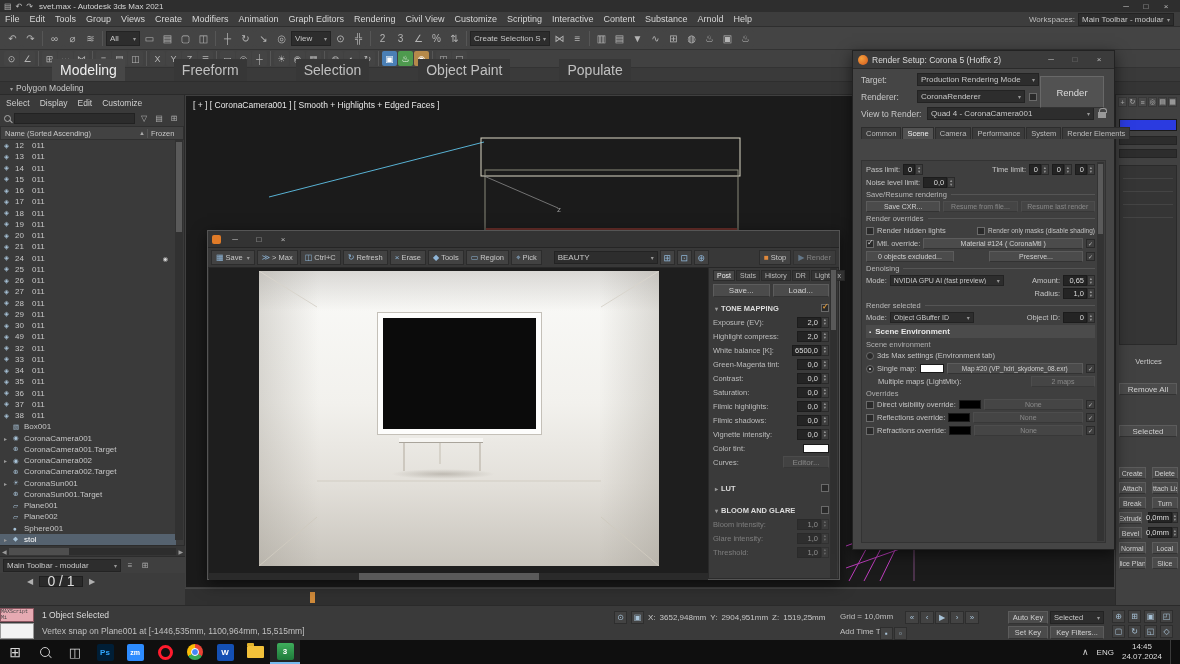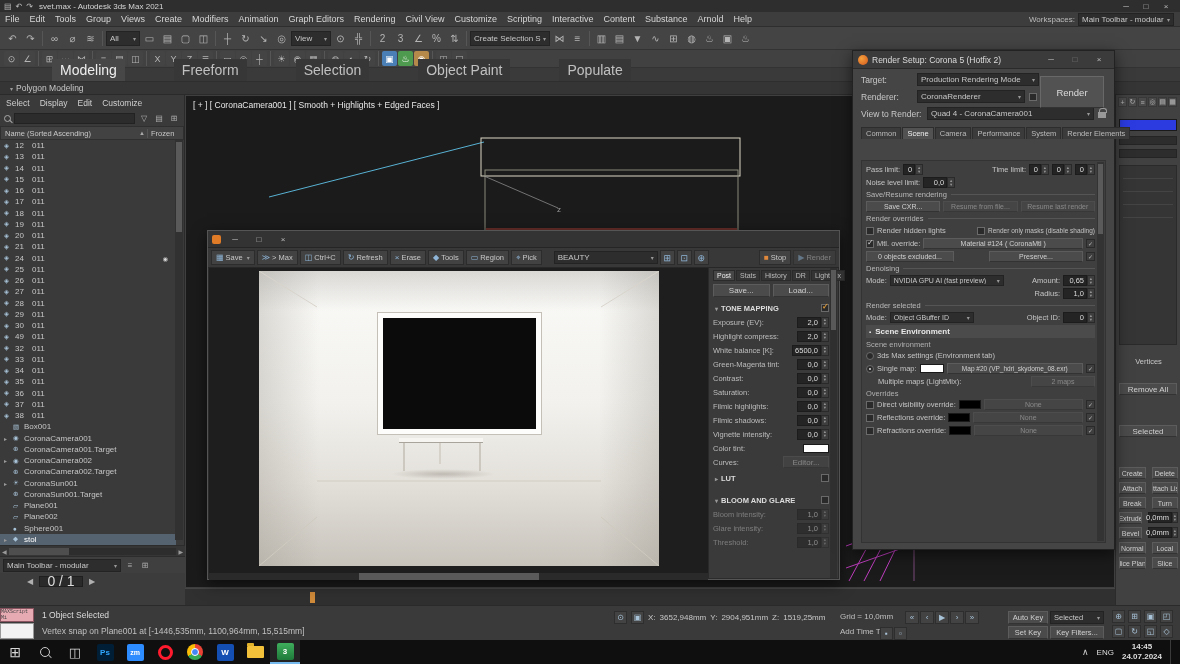--- a/index.html
+++ b/index.html
@@ -173,21 +173,21 @@
 .tb-app.on{background:#232323;border-bottom:2px solid #76b9ed;}
 .tb-app .glyph{color:#d8d8d8;}
 .appbox{width:17px;height:17px;border-radius:2px;font-size:8px;font-weight:bold;display:flex;align-items:center;justify-content:center;}
 .opera{width:15px;height:15px;border-radius:50%;border:3px solid #ff1b2d;}
 .chrome{width:16px;height:16px;border-radius:50%;background:conic-gradient(#ea4335 0 120deg,#34a853 120deg 240deg,#fbbc05 240deg 360deg);position:relative;}
 .chrome::after{content:"";position:absolute;inset:4px;background:#4285f4;border:1px solid #fff;border-radius:50%;}
 .folder{width:17px;height:12px;background:#f3c13a;border-radius:1px;position:relative;}
 .folder::before{content:"";position:absolute;top:-3px;left:0;width:7px;height:3px;background:#e0b22c;border-radius:1px 1px 0 0;}
 .tray{margin-left:auto;display:flex;align-items:center;gap:8px;padding-right:6px;height:100%;}
 .tray .lang{font-size:8px;color:#ddd;}
-.clock{font-size:8px;color:#ddd;text-align:center;line-height:10px;font-weight:bold;}
+.clock{font-size:8px;color:#ddd;text-align:center;line-height:10px;}
 .desk{width:4px;height:100%;border-left:1px solid #3a3a3a;}
 .wire{position:absolute;left:0;top:0;}
 </style>
 </head>
 <body>
 
 <div class="titlebar">
   <span class="ti">▤</span>
   <span class="ti">↶</span>
   <span class="ti">↷</span>
@@ -843,21 +843,21 @@
         </div>
       </div>
     <div class="vfb-prow">
       <span class="plab">Color tint:</span>
       <span class="swatch" style="width:26px;height:9px;background:#fff"></span>
     </div>
     <div class="vfb-prow">
       <span class="plab">Curves:</span>
       <button class="btn dim" style="width:46px">Editor...</button>
     </div>
-    <div class="vfb-sec" style="margin-top:2px">
+    <div class="vfb-sec" style="margin-top:12px">
       <span class="car">▸</span>
       <span>LUT</span>
       <span class="flex"></span>
       <span class="chk"></span>
     </div>
     <div class="vfb-sec" style="margin-top:8px">
       <span class="car">▾</span>
       <span>BLOOM AND GLARE</span>
       <span class="flex"></span>
       <span class="chk"></span>

